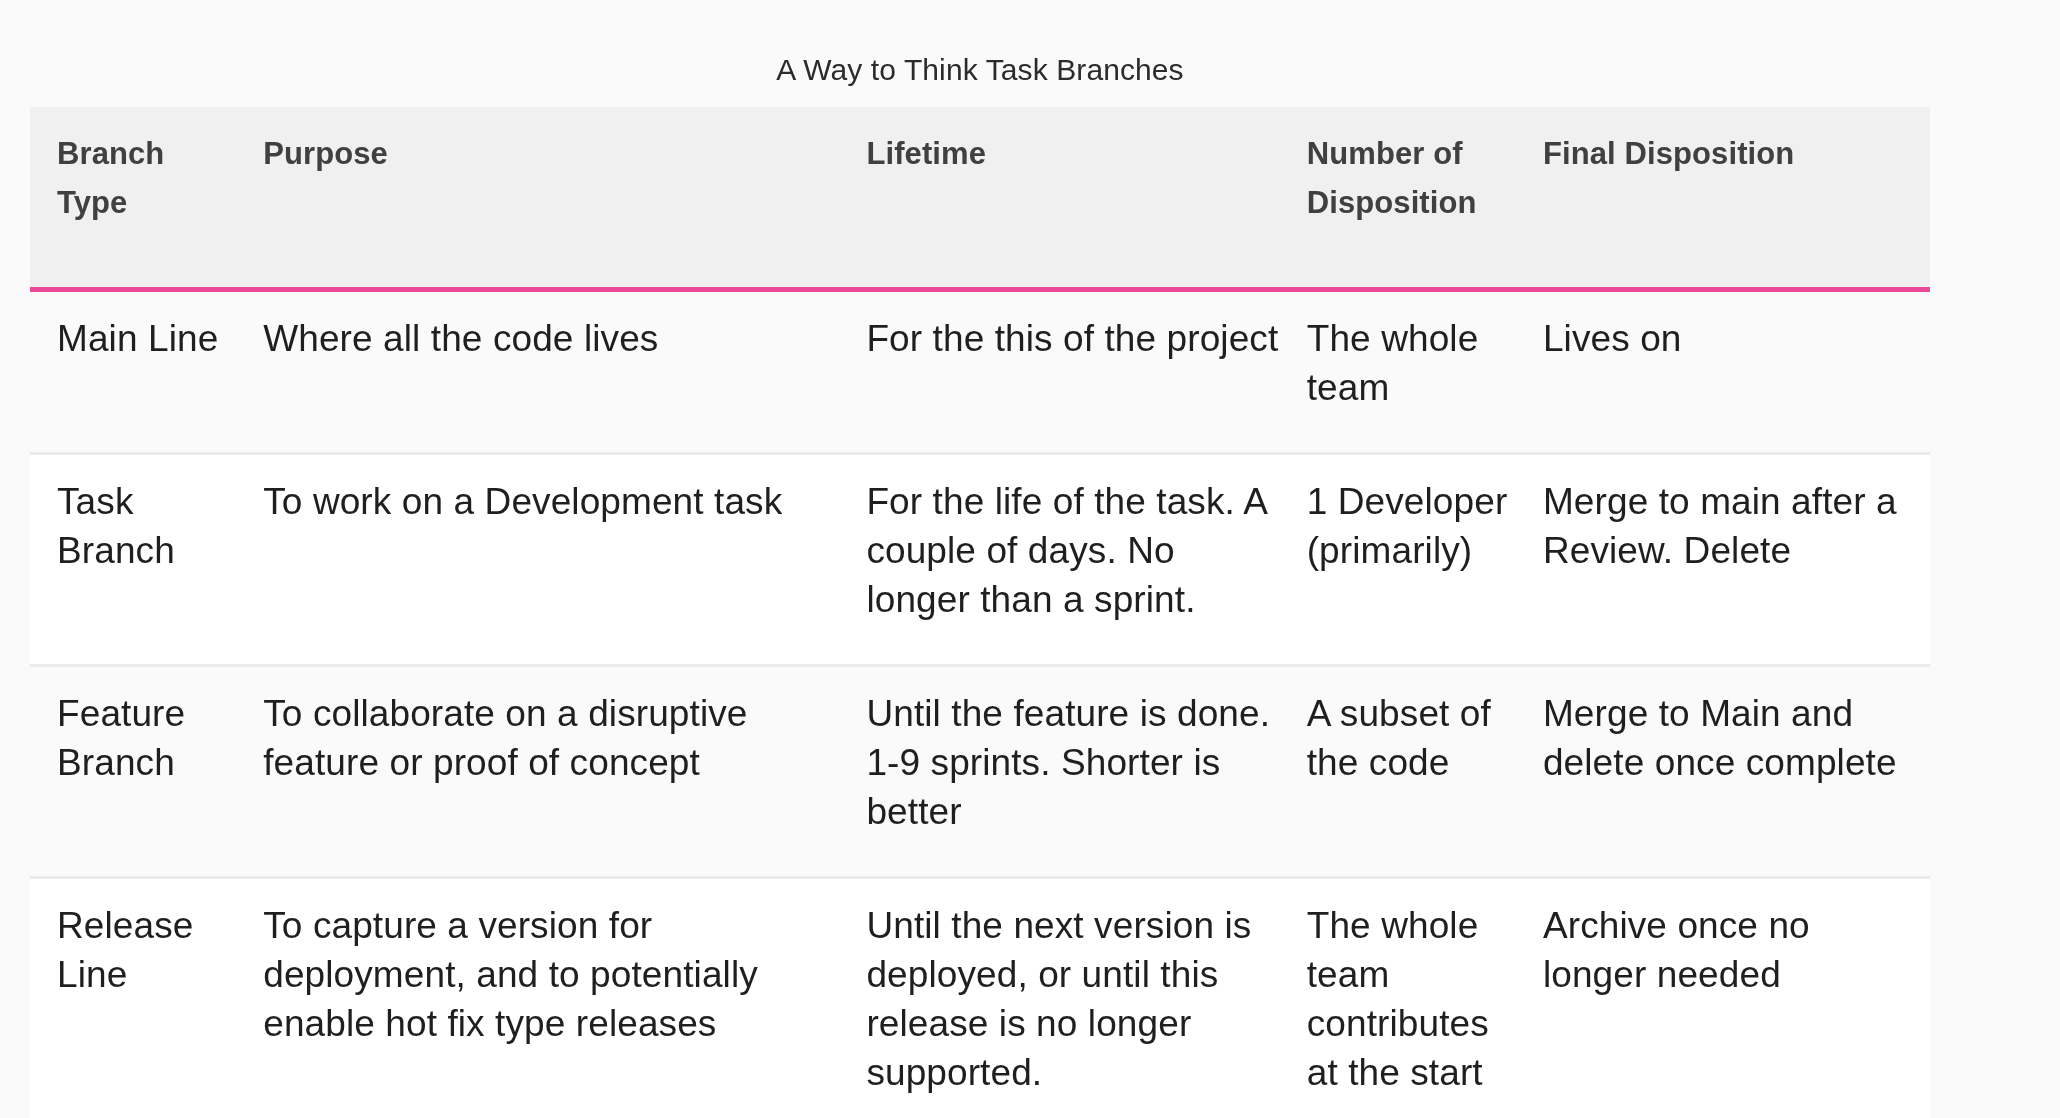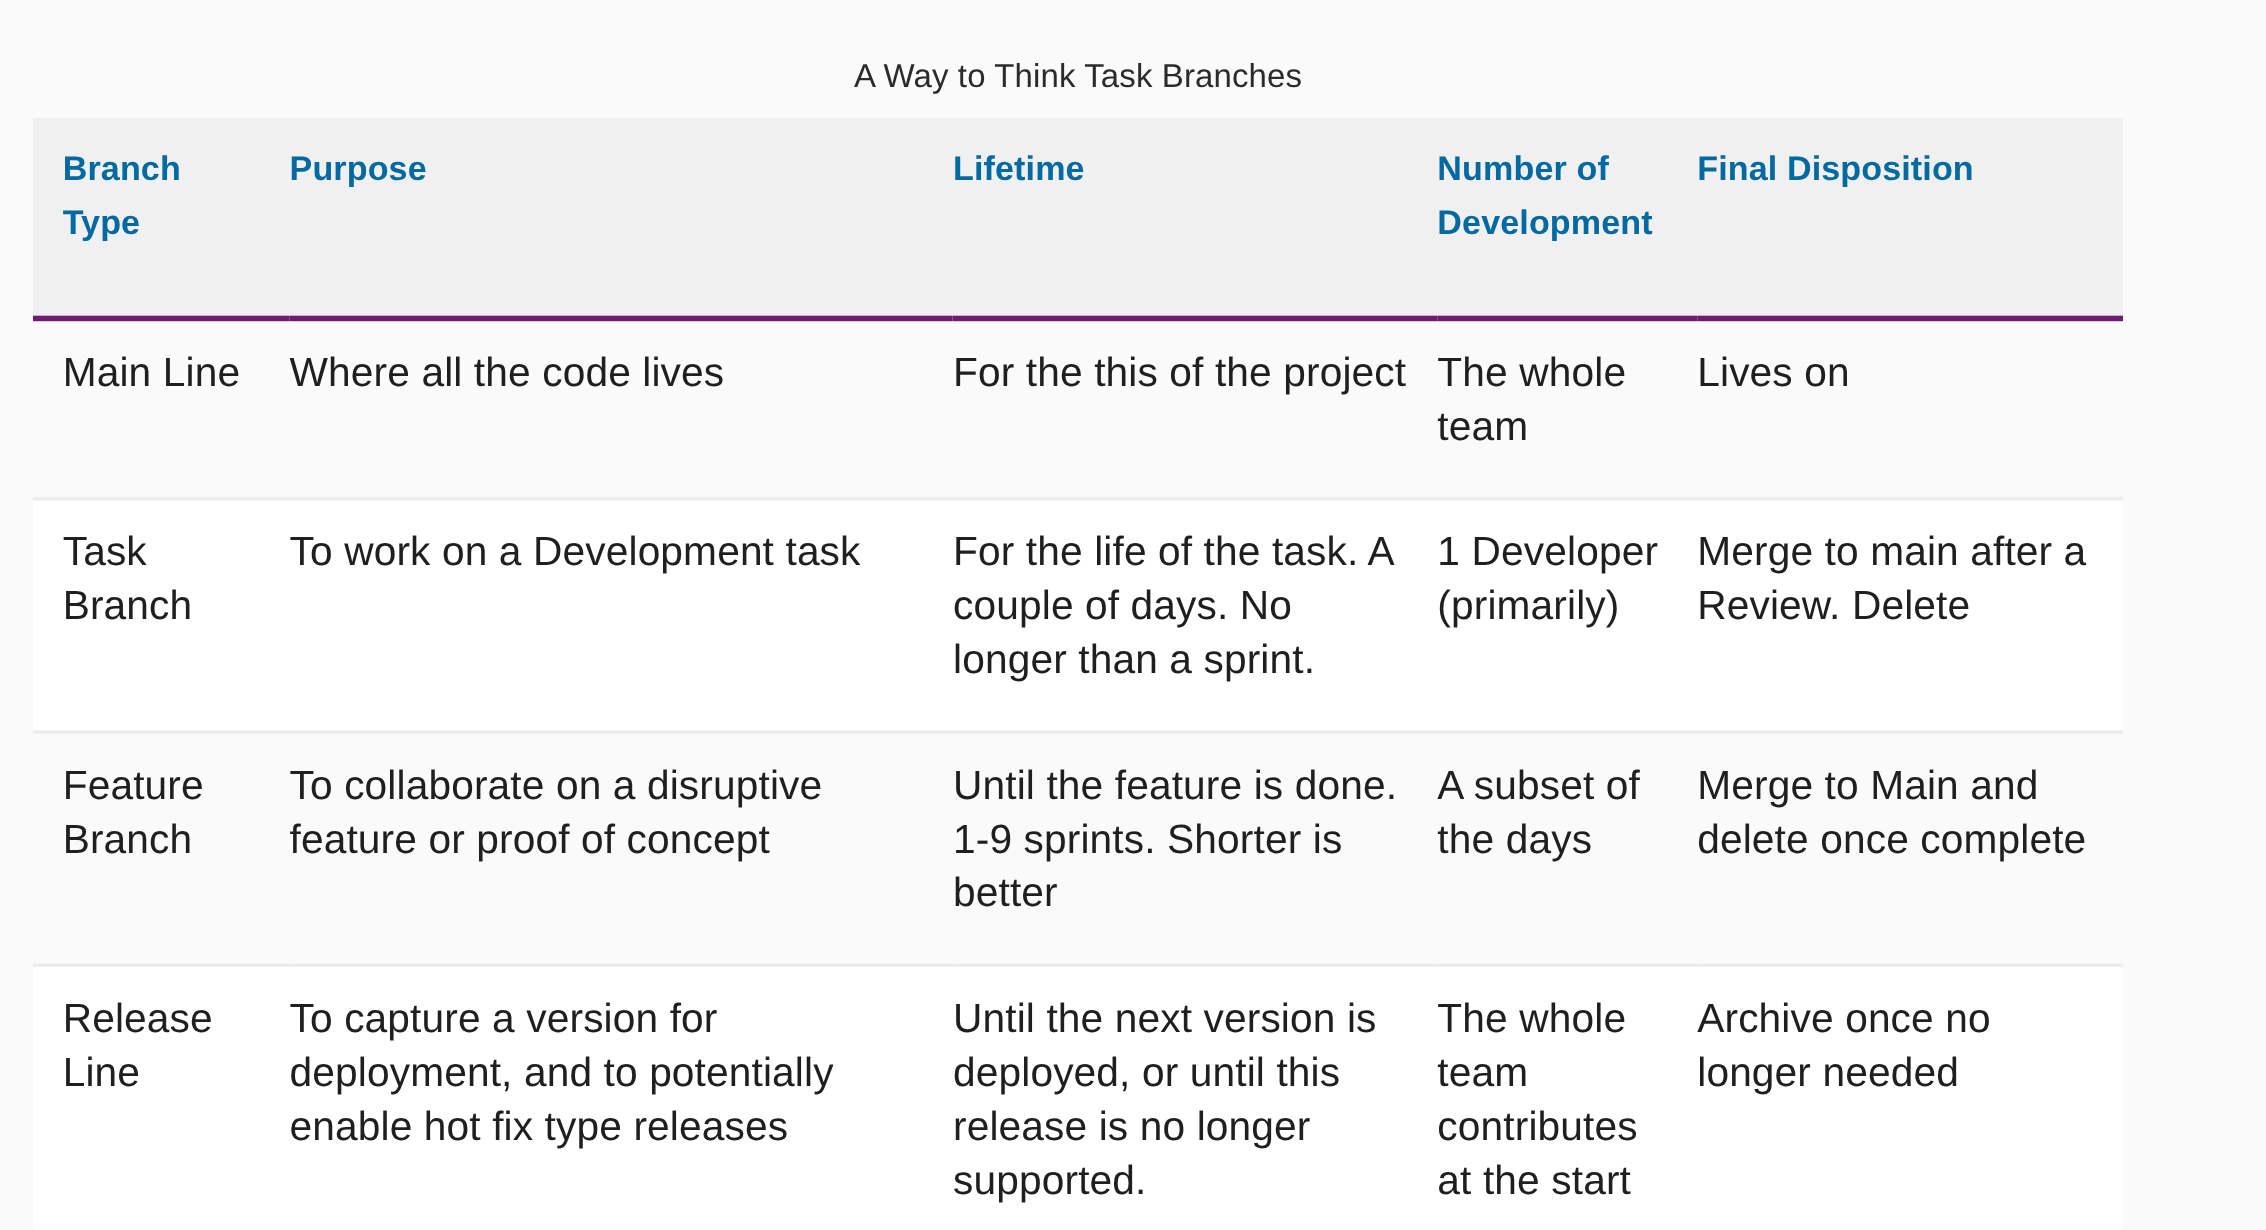--- a/index.html
+++ b/index.html
@@ -52,23 +52,23 @@
   table.branch-table thead tr {
     background: #f0f0f0;
   }
 
   table.branch-table thead th {
     text-align: left;
     vertical-align: top;
     font-size: 31px;
     line-height: 49px;
     font-weight: 700;
-    color: #0369a1;
+    color: #404040;
     padding: 22px 20px 60px 0;
-    border-bottom: 5px solid #701a75;
+    border-bottom: 5px solid #ec4899;
     letter-spacing: 0.1px;
   }
 
   table.branch-table tbody td {
     text-align: left;
     vertical-align: top;
     font-size: 37px;
     line-height: 49px;
     font-weight: 400;
     color: #1f1f1f;
@@ -109,21 +109,21 @@
 
   <div class="table-caption">A Way to Think Task Branches</div>
 
   <div class="table-wrap">
     <table class="branch-table">
       <thead>
         <tr>
           <th class="col-0">Branch Type</th>
           <th class="col-1">Purpose</th>
           <th class="col-2">Lifetime</th>
-          <th class="col-3">Number of Development</th>
+          <th class="col-3">Number of Disposition</th>
           <th class="col-4">Final Disposition</th>
         </tr>
       </thead>
       <tbody>
 
         <tr class="striped">
           <td class="col-0">Main Line</td>
           <td class="col-1">Where all the code lives</td>
           <td class="col-2">For the this of the project</td>
           <td class="col-3">The whole team</td>
@@ -135,21 +135,21 @@
           <td class="col-1">To work on a Development task</td>
           <td class="col-2">For the life of the task. A couple of days. No longer than a sprint.</td>
           <td class="col-3">1 Developer (primarily)</td>
           <td class="col-4">Merge to main after a Review. Delete</td>
         </tr>
 
         <tr class="striped">
           <td class="col-0">Feature Branch</td>
           <td class="col-1">To collaborate on a disruptive feature or proof of concept</td>
           <td class="col-2">Until the feature is done. 1-9 sprints. Shorter is better</td>
-          <td class="col-3">A subset of the days</td>
+          <td class="col-3">A subset of the code</td>
           <td class="col-4">Merge to Main and delete once complete</td>
         </tr>
 
         <tr class="plain">
           <td class="col-0">Release Line</td>
           <td class="col-1">To capture a version for deployment, and to potentially enable hot fix type releases</td>
           <td class="col-2">Until the next version is deployed, or until this release is no longer supported.</td>
           <td class="col-3">The whole team contributes at the start</td>
           <td class="col-4">Archive once no longer needed</td>
         </tr>

